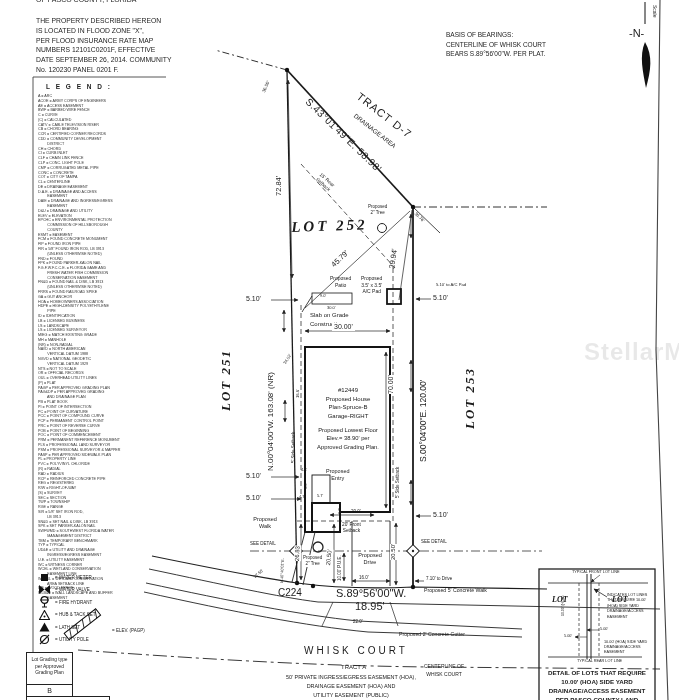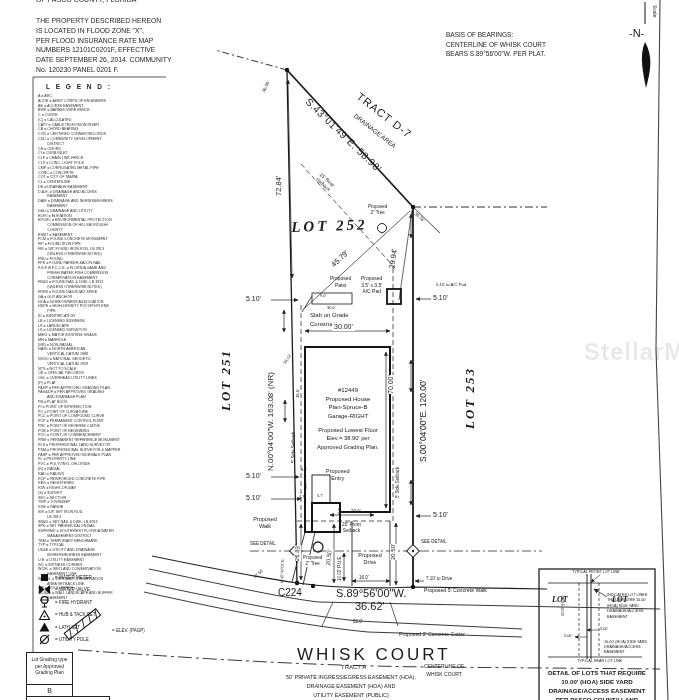--- a/index.html
+++ b/index.html
@@ -424,26 +424,26 @@
   <div class="lbl" style="left:337px;top:581px;font-size:4.5px;transform:rotate(-90deg);">10.00' P.U.E.</div>
   <div class="lbl ml ctr" style="left:352px;top:552px;width:36px;font-size:5.5px;">Proposed
 Drive</div>
   <div class="lbl" style="left:359px;top:575px;font-size:4.5px;background:#fff;">16.0'</div>
   <div class="lbl" style="left:426px;top:576px;font-size:4.5px;">7.10' to Drive</div>
   <div class="lbl" style="left:280px;top:583px;font-size:4px;transform:rotate(-88deg);">N.40°40'01"E.</div>
   <div class="lbl" style="left:253px;top:576px;font-size:4.2px;transform:rotate(-40deg);">27.55'</div>
 
   <div class="lbl" style="left:278px;top:587px;font-size:10px;">C224</div>
   <div class="lbl" style="left:336px;top:587px;font-size:11px;">S.89°56'00"W.</div>
-  <div class="lbl" style="left:355px;top:600px;font-size:11px;">36.62'</div>
+  <div class="lbl" style="left:355px;top:600px;font-size:11px;">18.95'</div>
   <div class="lbl" style="left:353px;top:619px;font-size:4.5px;">22.0'</div>
   <div class="lbl" style="left:424px;top:588px;font-size:5.2px;">Proposed 5' Concrete Walk</div>
   <div class="lbl" style="left:399px;top:632px;font-size:5.2px;">Proposed 2' Concrete Gutter</div>
 
-  <div class="lbl" style="left:297px;top:645px;font-size:17px;letter-spacing:3px;">WHISK COURT</div>
+  <div class="lbl" style="left:304px;top:645px;font-size:10px;letter-spacing:3px;">WHISK COURT</div>
   <div class="lbl" style="left:341px;top:664px;font-size:6px;">TRACT A</div>
   <div class="lbl ml ctr" style="left:286px;top:673px;width:130px;font-size:5.4px;line-height:8.8px;">50' PRIVATE INGRESS/EGRESS EASEMENT (HOA),
 DRAINAGE EASEMENT (HOA) AND
 UTILITY EASEMENT (PUBLIC)</div>
   <div class="lbl ml ctr" style="left:422px;top:663px;width:44px;font-size:5px;line-height:7.6px;">CENTERLINE OF
 WHISK COURT</div>
 
   <div class="lbl" style="left:572px;top:570px;font-size:3.8px;">TYPICAL FRONT LOT LINE</div>
   <div class="lbl ml" style="left:607px;top:593px;font-size:3.8px;line-height:5.4px;">INDICATES LOT LINES
 THAT REQUIRE 10.00'

